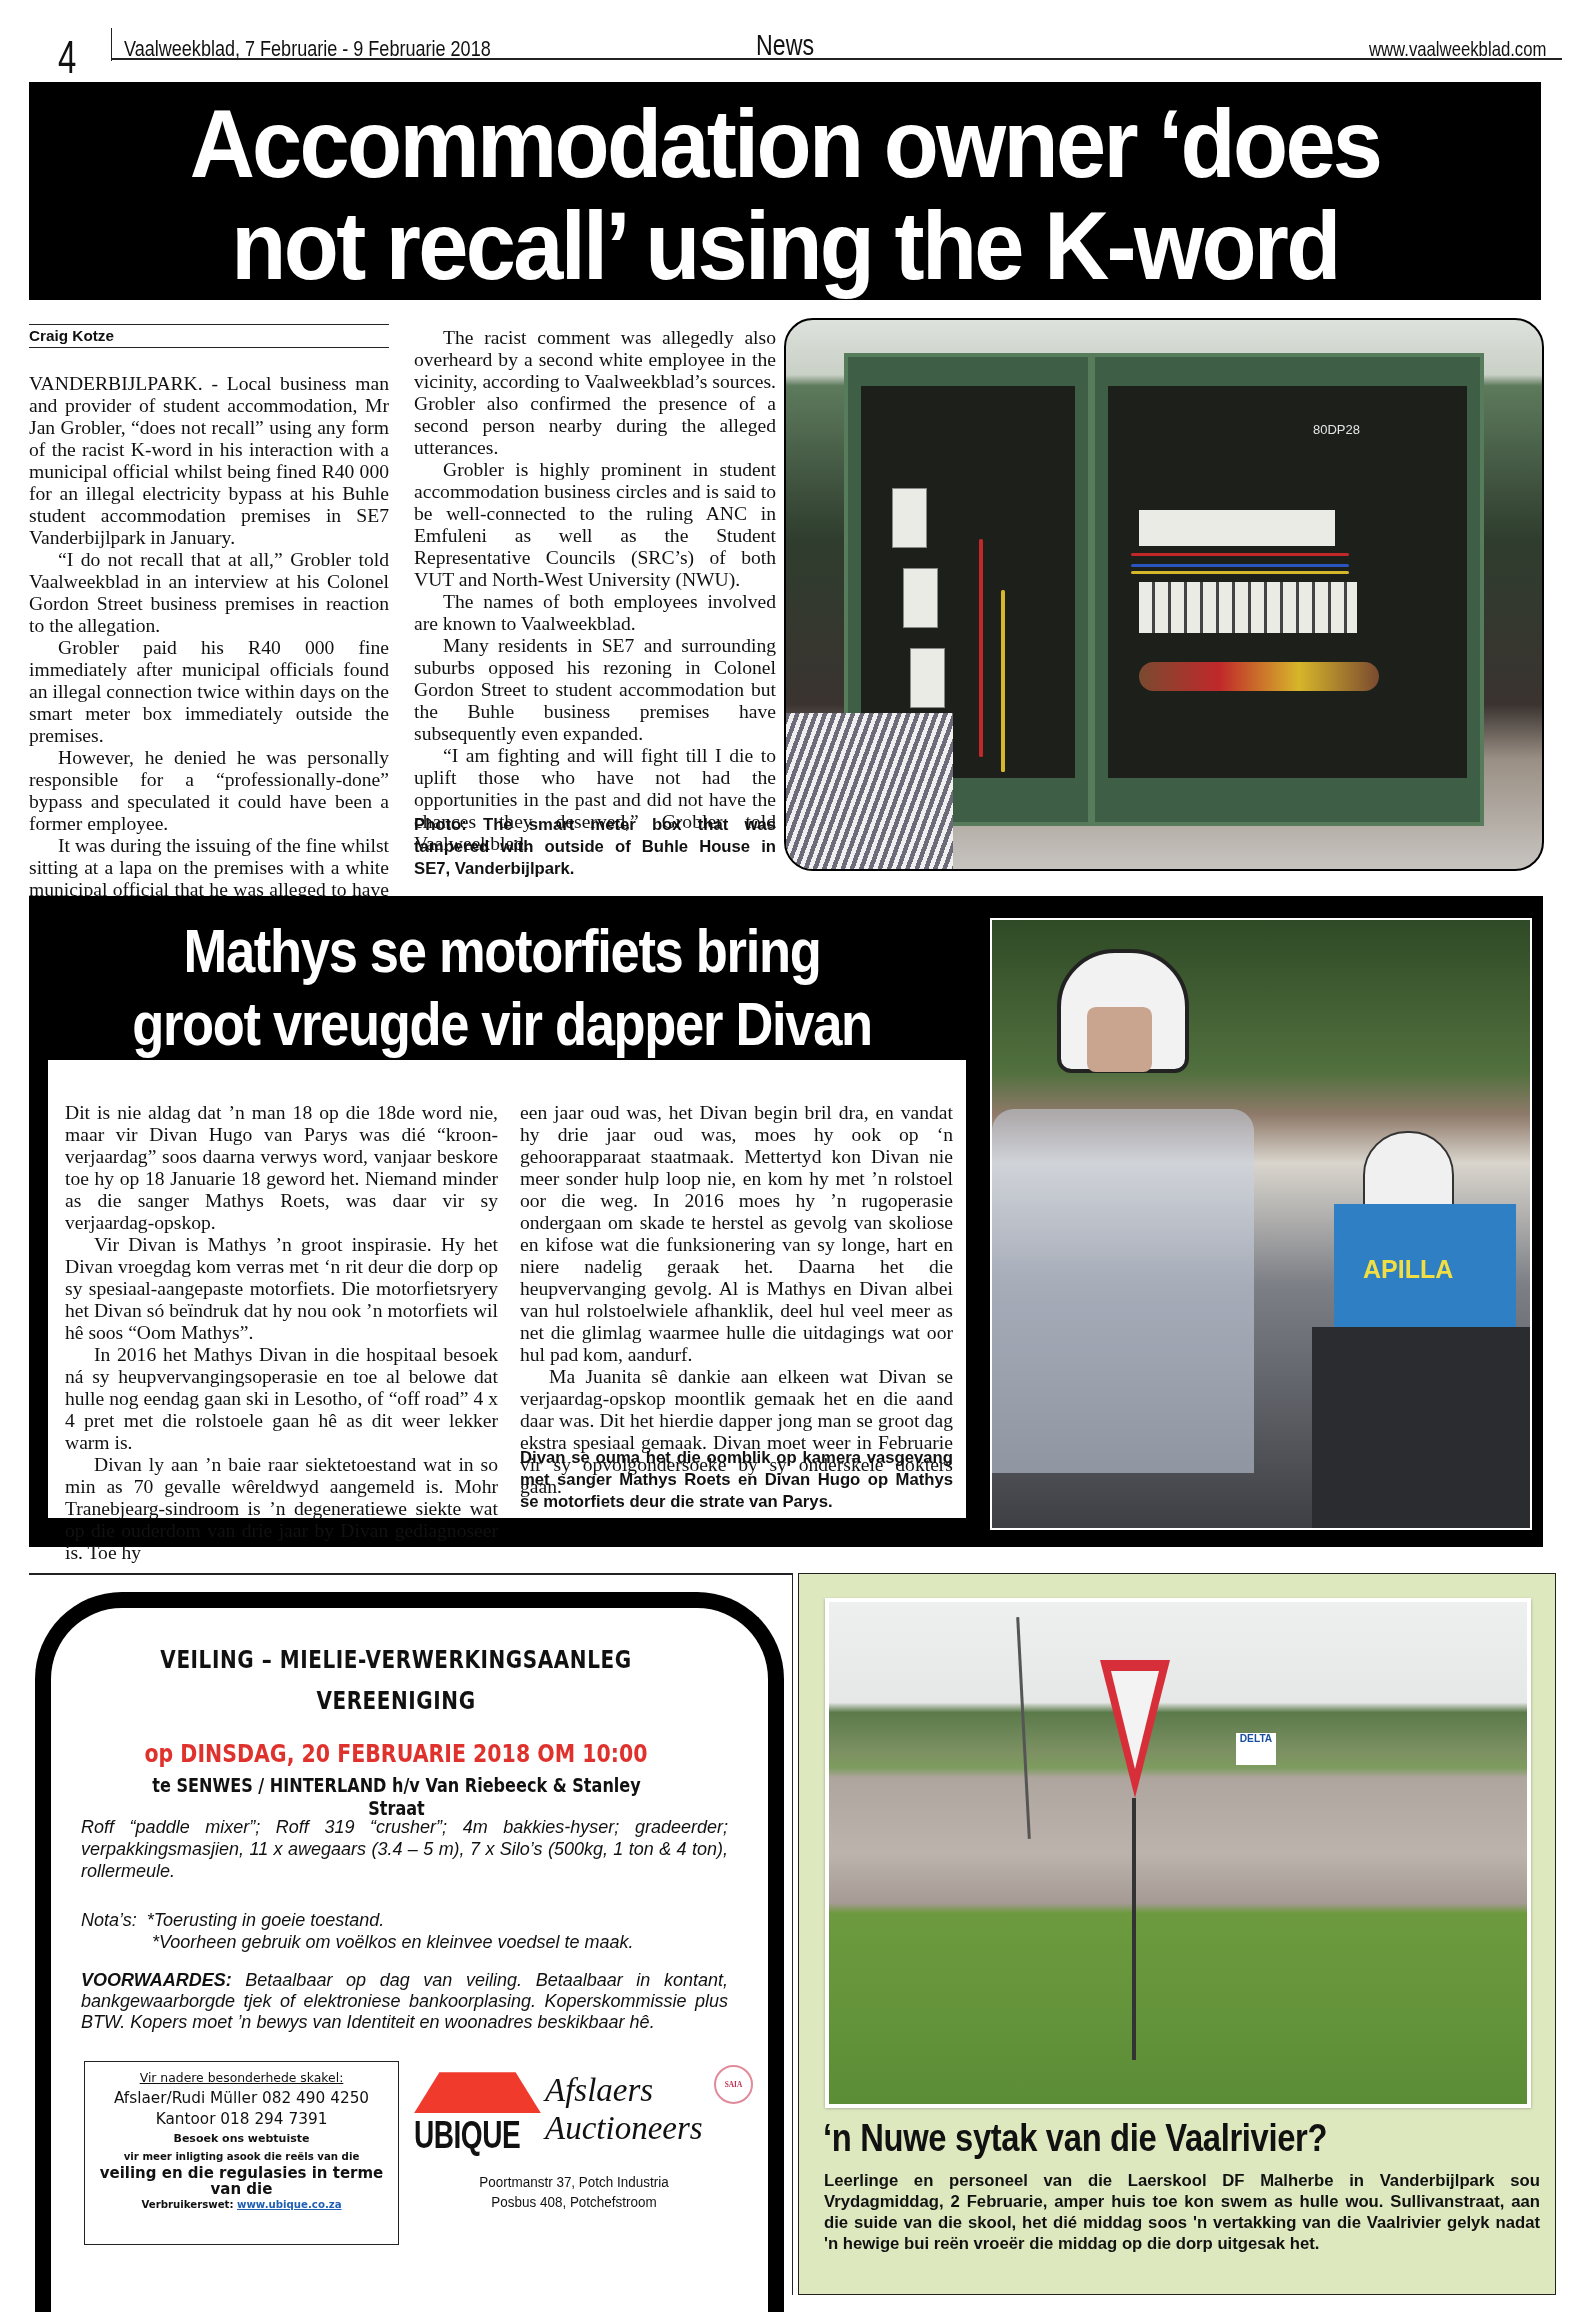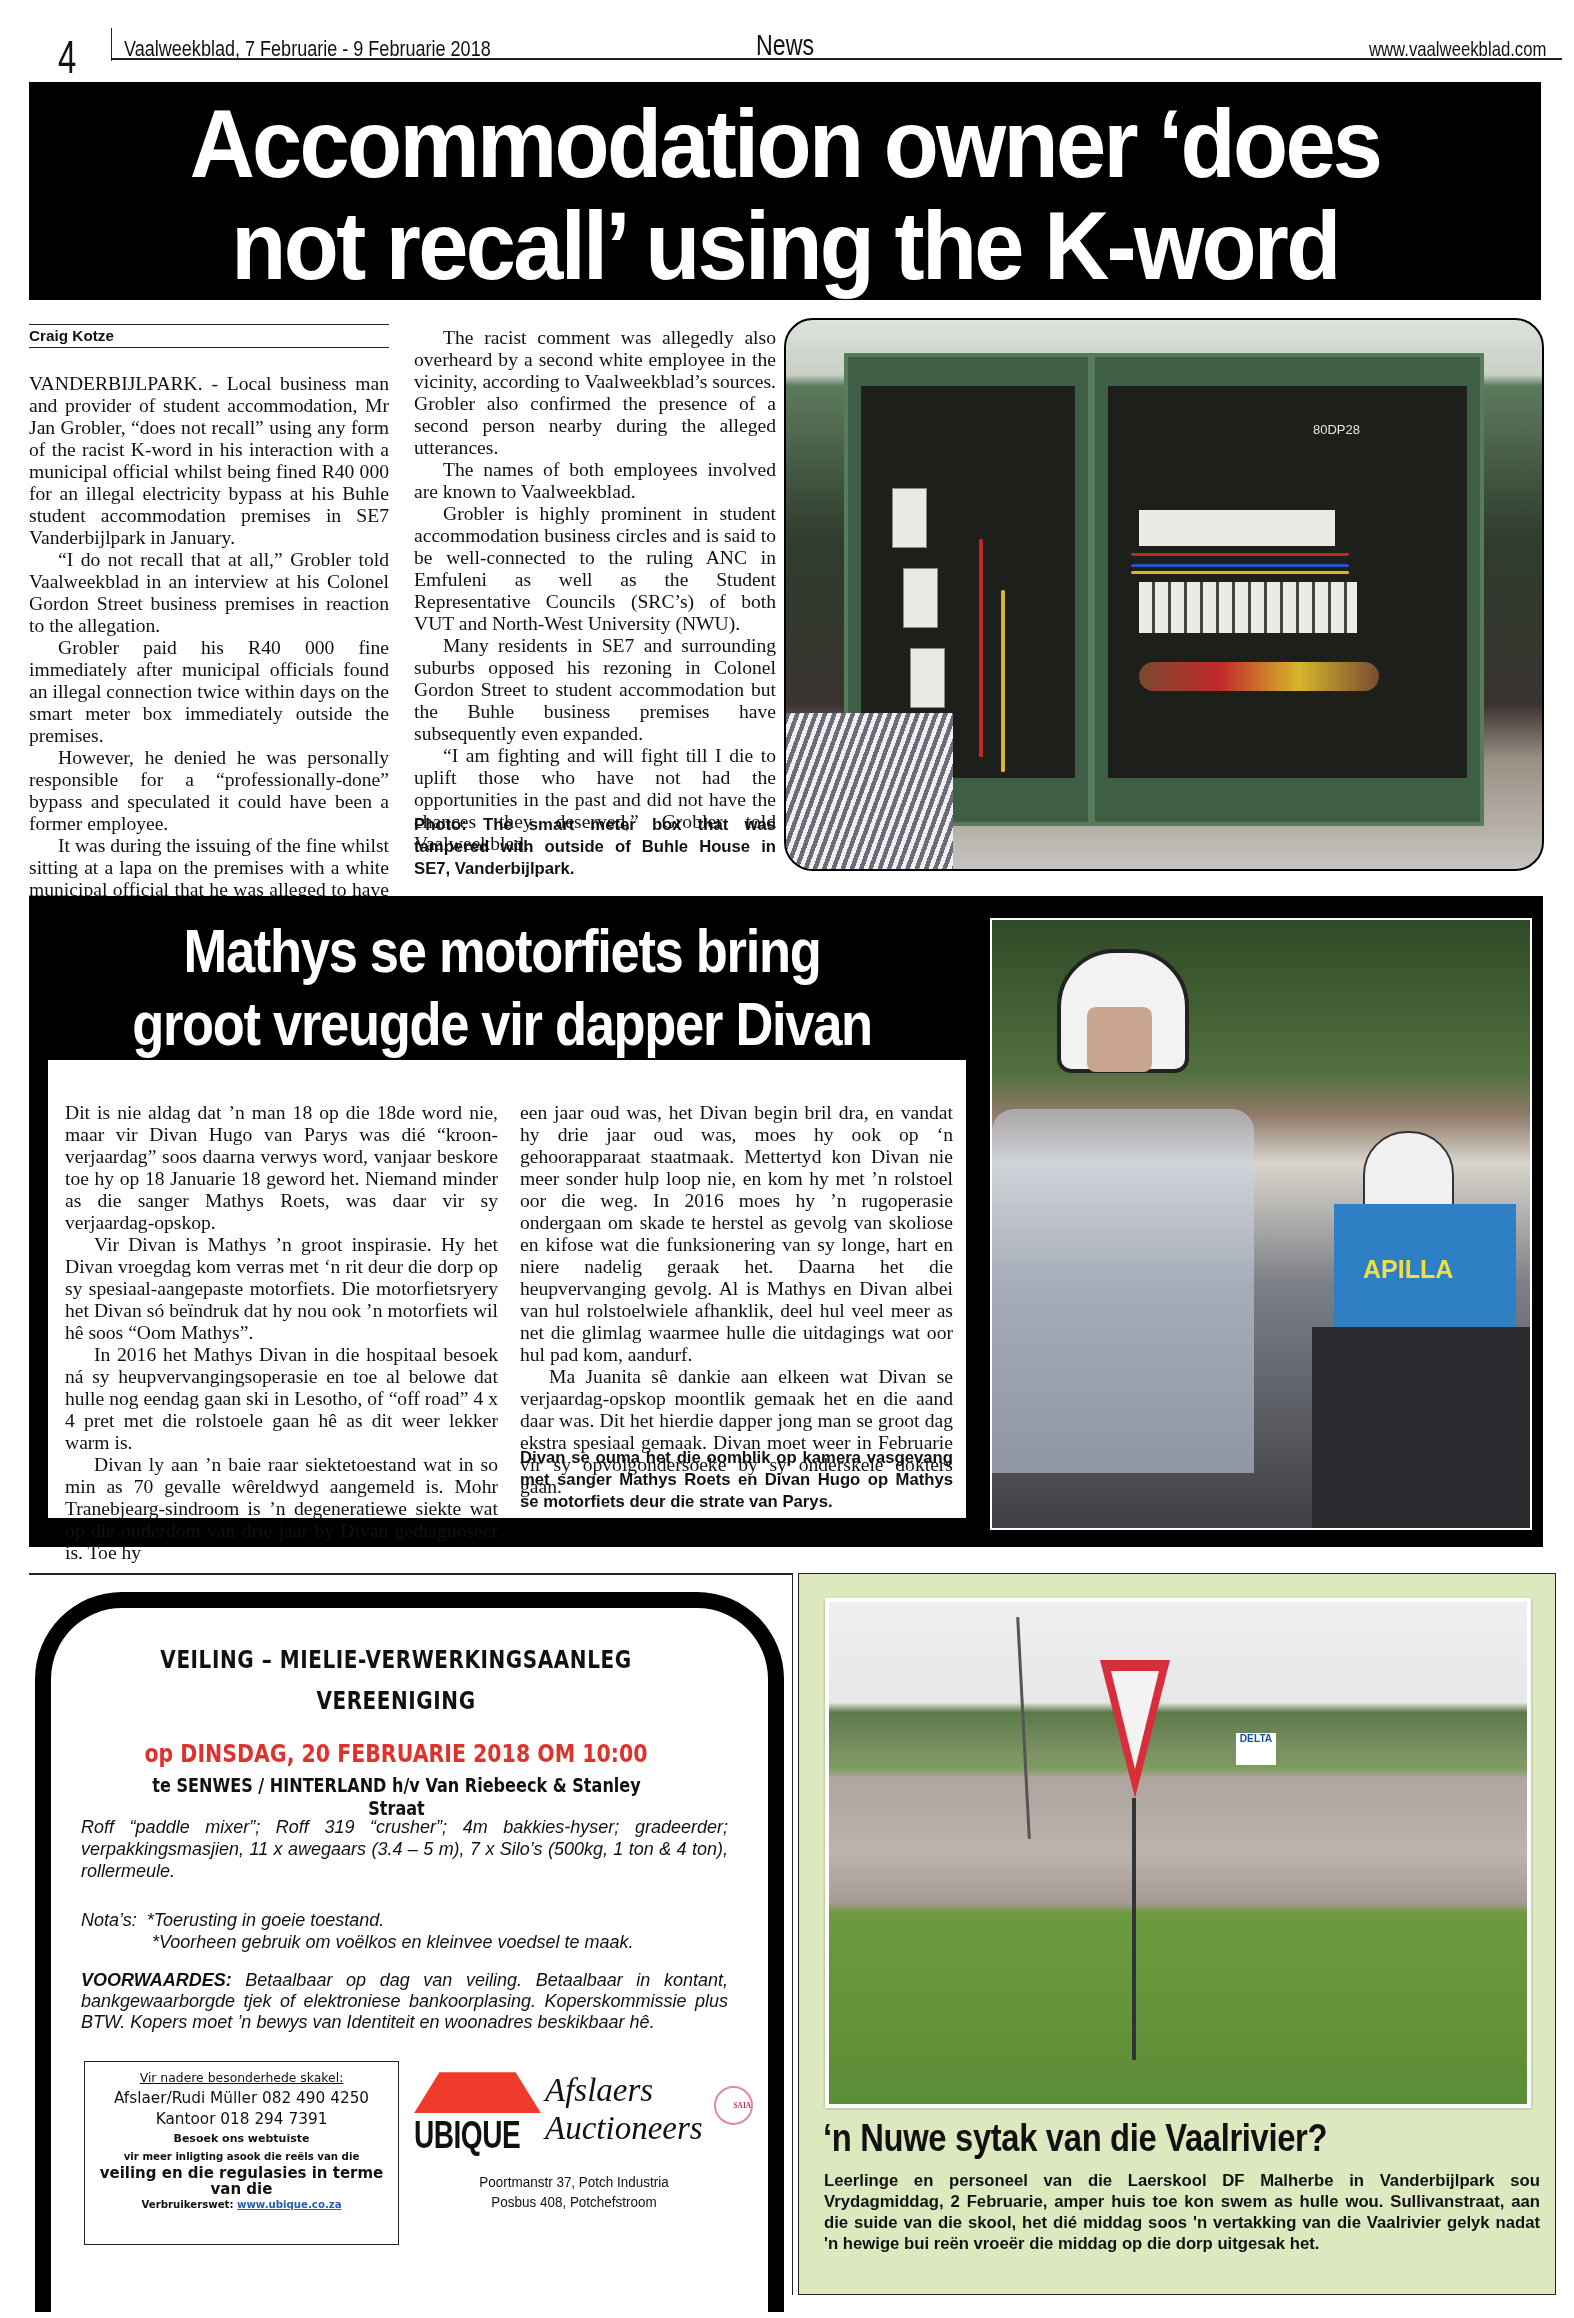--- a/index.html
+++ b/index.html
@@ -42,21 +42,21 @@
   .ad-items{left:81px;top:1816px;width:647px;font:italic 400 18px/22px "Liberation Sans",sans-serif;text-align:justify;}
   .ad-notes{left:81px;top:1909px;width:647px;font:italic 400 18px/22px "Liberation Sans",sans-serif;}
   .ad-cond{left:81px;top:1970px;width:647px;font:italic 400 18px/21px "Liberation Sans",sans-serif;text-align:justify;}
   .contact-box{left:84px;top:2061px;width:313px;height:182px;border:1.5px solid #222;text-align:center;font-family:"DejaVu Sans",sans-serif;}
   .contact-box div{line-height:20.4px;}
   .logo{left:414px;top:2065px;width:327px;height:95px;}
   .roof{position:absolute;left:0;top:7.3px;width:127px;height:41px;background:#ef3a2c;clip-path:polygon(20% 0,80% 0,100% 100%,0 100%);}
   .ubique{position:absolute;left:0;top:48px;font:700 39px "Liberation Sans",sans-serif;transform:scaleX(.72);transform-origin:left top;letter-spacing:-0.7px;}
   .afslaers{position:absolute;left:131px;top:7.3px;font:italic 400 33px "Liberation Serif",serif;}
   .auctioneers{position:absolute;left:131px;top:45px;font:italic 400 33px "Liberation Serif",serif;}
-  .saia{position:absolute;left:300px;top:21px;width:35px;height:35px;border-radius:50%;border:2.2px solid #e08a9a;color:#c03050;font:700 7.3px "Liberation Serif",serif;text-align:right;line-height:35px;}
+  .saia{position:absolute;left:300px;top:0;width:35px;height:35px;border-radius:50%;border:2.2px solid #e08a9a;color:#c03050;font:700 7.3px "Liberation Serif",serif;text-align:center;line-height:35px;}
   .addr{left:436px;top:2172px;width:276px;text-align:center;font:400 15.3px/19.6px "Liberation Sans",sans-serif;transform:scaleX(.88);transform-origin:center top;}
   
   .flood-box{left:798px;top:1573px;width:756px;height:720px;background:#dde8bf;border:1.5px solid #222;}
   .flood-photo{left:825px;top:1598px;width:698px;height:502px;border:4.4px solid #fff;box-shadow:0 0.7px 2.9px rgba(0,0,0,.3);background:linear-gradient(180deg,#eef0ef 0%,#e6e8e7 20%,#5b7a4a 22%,#7d9163 30%,#7d9c5e 33%,#aea59e 35%,#bdb3ad 50%,#a59a94 60%,#6d9a3e 62%,#5b8d37 100%);}
   .flood-hl{left:823px;top:2116px;font:700 39px "Liberation Sans",sans-serif;transform:scaleX(.84);transform-origin:left top;letter-spacing:-0.4px;}
   .flood-text{left:824px;top:2170px;width:716px;font:700 16.7px/21px "Liberation Sans",sans-serif;transform:scaleX(1);text-align:justify;}
 </style>
 </head>
 <body>
 
@@ -75,22 +75,22 @@
 <div class="abs byline">Craig Kotze</div>
 <div class="abs col" style="left:29px;top:349px;width:360px;">
   <p class="first">VANDERBIJLPARK. - Local business man and provider of student accommodation, Mr Jan Grobler, “does not recall” using any form of the racist K-word in his interaction with a municipal official whilst being fined R40 000 for an illegal electricity bypass at his Buhle student accommodation premises in SE7 Vanderbijlpark in January.</p>
   <p>“I do not recall that at all,” Grobler told Vaalweekblad in an interview at his Colonel Gordon Street business premises in reaction to the allegation.</p>
   <p>Grobler paid his R40 000 fine immediately after municipal officials found an illegal connection twice within days on the smart meter box immediately outside the premises.</p>
   <p>However, he denied he was personally responsible for a “professionally-done” bypass and speculated it could have been a former employee.</p>
   <p>It was during the issuing of the fine whilst sitting at a lapa on the premises with a white municipal official that he was alleged to have referred to his student clients as his “k*****tjies”.</p>
 </div>
 <div class="abs col" style="left:414px;top:327px;width:362px;">
   <p>The racist comment was allegedly also overheard by a second white employee in the vicinity, according to Vaalweekblad’s sources. Grobler also confirmed the presence of a second person nearby during the alleged utterances.</p>
+  <p>Grobler is highly prominent in student accommodation business circles and is said to be well-connected to the ruling ANC in Emfuleni as well as the Student Representative Councils (SRC’s) of both VUT and North-West University (NWU).</p>
   <p>The names of both employees involved are known to Vaalweekblad.</p>
-  <p>Grobler is highly prominent in student accommodation business circles and is said to be well-connected to the ruling ANC in Emfuleni as well as the Student Representative Councils (SRC’s) of both VUT and North-West University (NWU).</p>
   <p>Many residents in SE7 and surrounding suburbs opposed his rezoning in Colonel Gordon Street to student accommodation but the Buhle business premises have subsequently even expanded.</p>
   <p>“I am fighting and will fight till I die to uplift those who have not had the opportunities in the past and did not have the chances they deserved,” Grobler told Vaalweekblad.</p>
 </div>
 <div class="abs caption" style="left:414px;top:814px;width:362px;">Photo: The smart meter box that was tampered with outside of Buhle House in SE7, Vanderbijlpark.</div>
 
 <div class="abs photo meter-photo">
   <div class="cab" style="left:58px;top:33px;width:240px;height:465px;">
     <div class="inner"></div>
     <div class="breaker" style="left:44px;top:131px;width:33px;height:58px"></div>
     <div class="breaker" style="left:55px;top:211px;width:33px;height:58px"></div>

